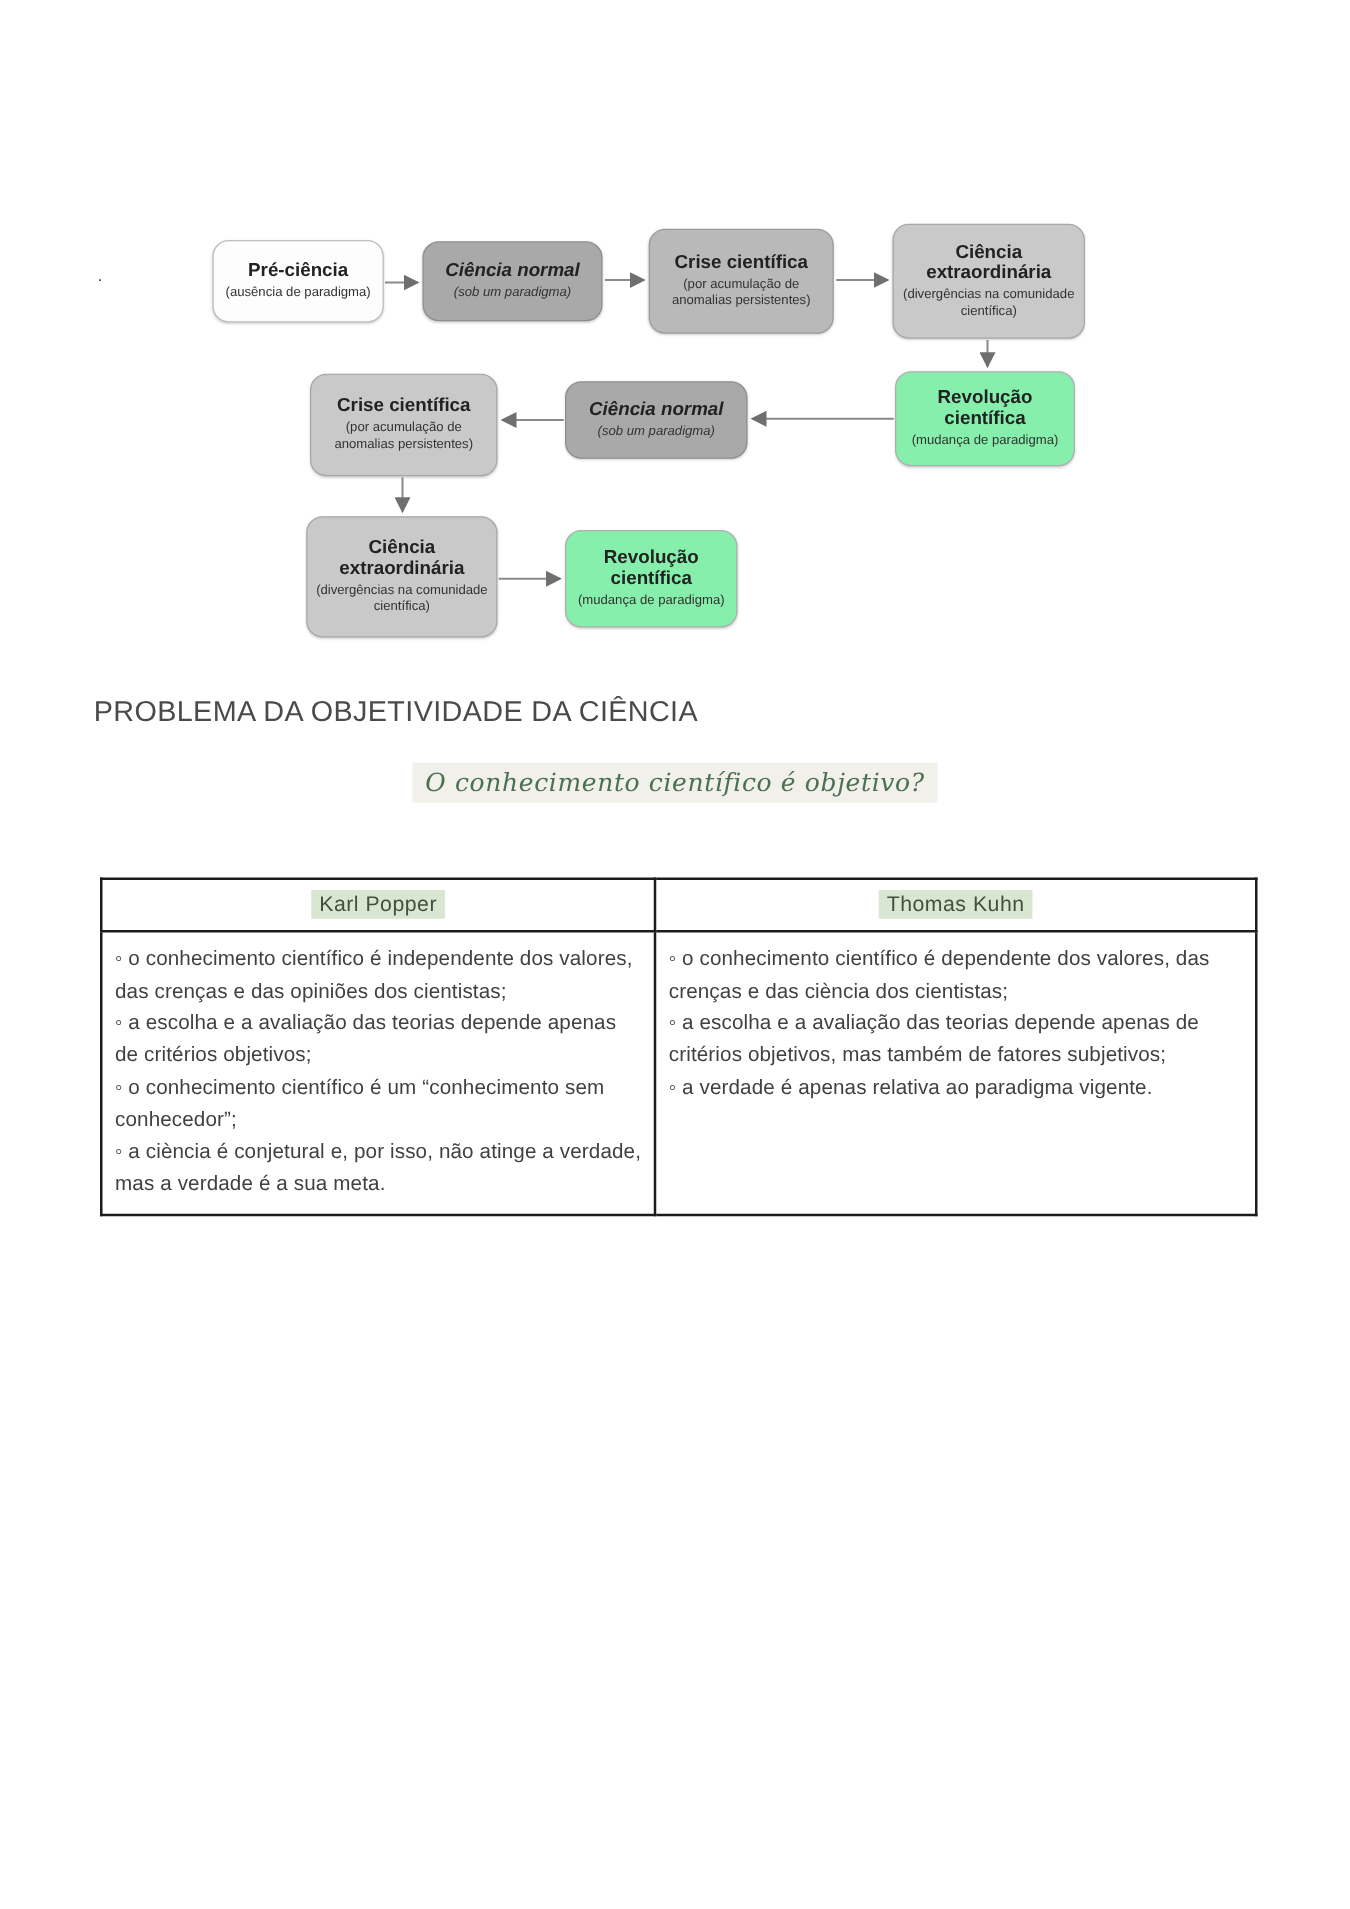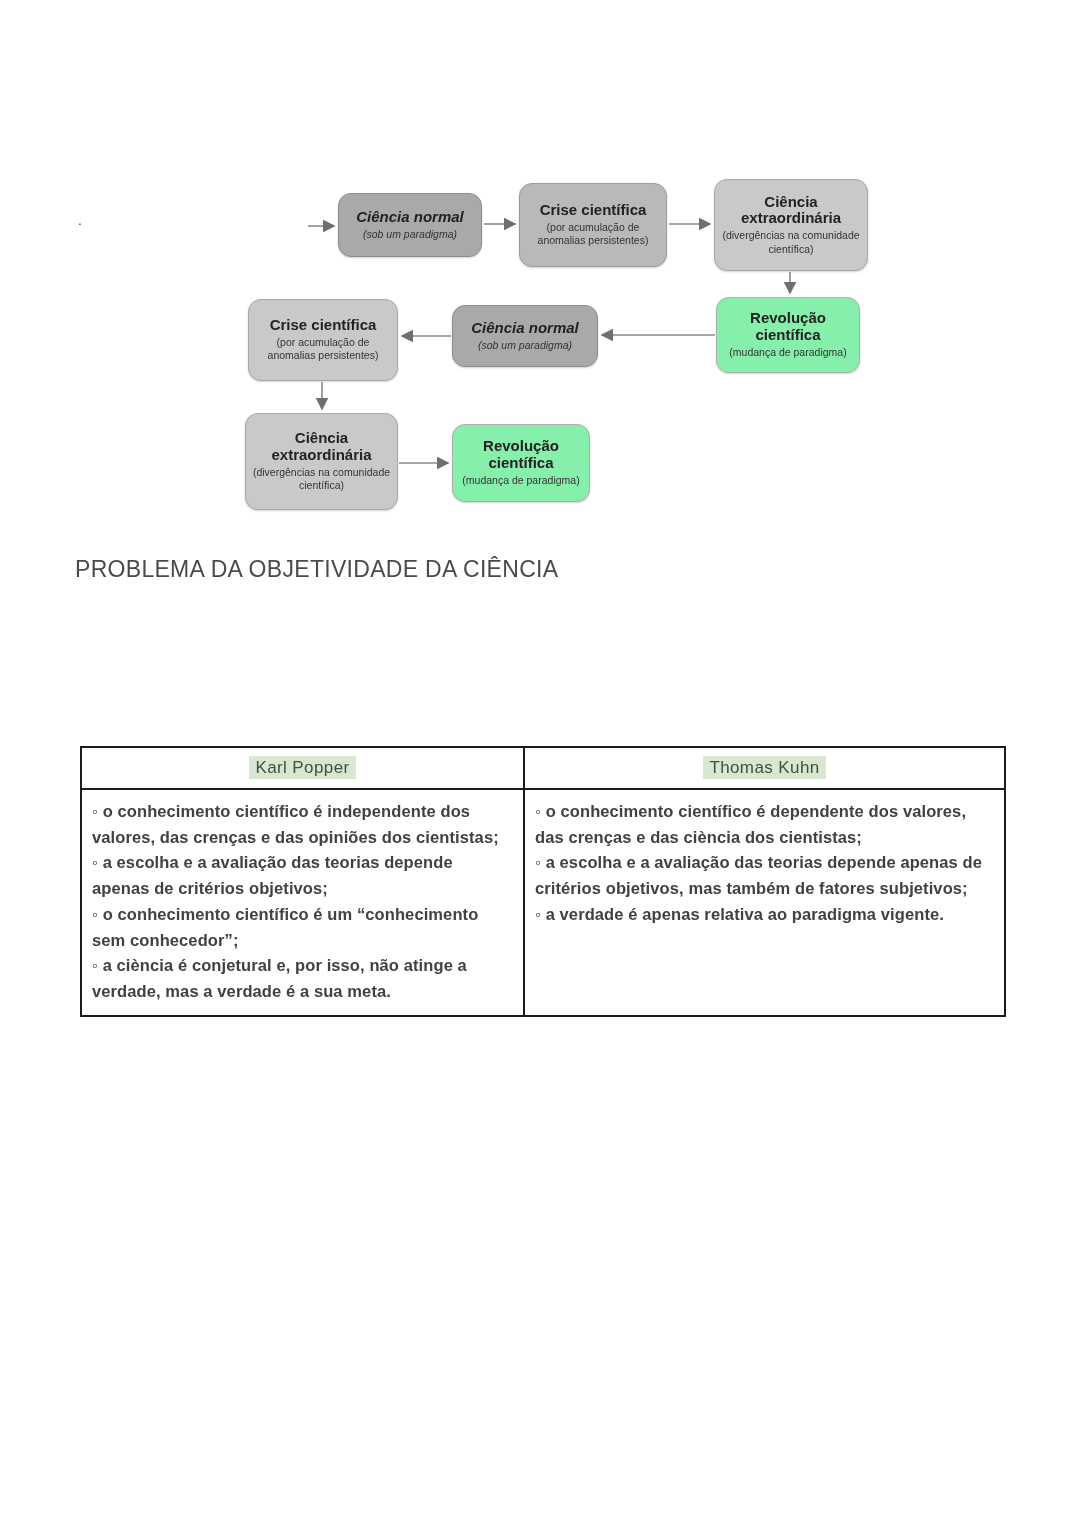--- a/index.html
+++ b/index.html
@@ -91,26 +91,24 @@
   }
 
   
   .cmp-table {
     position: absolute;
     left: 80px; top: 702px;
     width: 924px;
     height: 260px;
     border-collapse: collapse;
     table-layout: fixed;
-    margin-top: 44px;
   }
   .cmp-table th, .cmp-table td {
     border: 2px solid #1c1c1c;
     vertical-align: top;
-    font-weight: bold;
   }
   .cmp-table th {
     height: 42px;
     font-weight: normal;
     font-size: 17px;
     color: #44503f;
     text-align: center;
     vertical-align: middle;
   }
   .cmp-table th .hl {
@@ -147,20 +145,24 @@
       <line x1="308" y1="226" x2="334" y2="226" stroke="#8a8a8a" stroke-width="1.6" marker-end="url(#ah)"></line>
       <line x1="484" y1="224" x2="515" y2="224" stroke="#8a8a8a" stroke-width="1.6" marker-end="url(#ah)"></line>
       <line x1="669" y1="224" x2="710" y2="224" stroke="#8a8a8a" stroke-width="1.6" marker-end="url(#ah)"></line>
       <line x1="790" y1="272" x2="790" y2="293" stroke="#8a8a8a" stroke-width="1.6" marker-end="url(#ah)"></line>
       <line x1="715" y1="335" x2="602" y2="335" stroke="#8a8a8a" stroke-width="1.6" marker-end="url(#ah)"></line>
       <line x1="451" y1="336" x2="402" y2="336" stroke="#8a8a8a" stroke-width="1.6" marker-end="url(#ah)"></line>
       <line x1="322" y1="382" x2="322" y2="409" stroke="#8a8a8a" stroke-width="1.6" marker-end="url(#ah)"></line>
       <line x1="399" y1="463" x2="448" y2="463" stroke="#8a8a8a" stroke-width="1.6" marker-end="url(#ah)"></line>
     </svg>
 
+    <div class="fc-box fc-white b1">
+      <div class="fc-title">Pré-ciência</div>
+      <div class="fc-sub">(ausência de paradigma)</div>
+    </div>
     <div class="fc-box fc-dark b2">
       <div class="fc-title">Ciência normal</div>
       <div class="fc-sub">(sob um paradigma)</div>
     </div>
     <div class="fc-box fc-mid b3">
       <div class="fc-title">Crise científica</div>
       <div class="fc-sub">(por acumulação de anomalias persistentes)</div>
     </div>
     <div class="fc-box fc-light b4">
       <div class="fc-title">Ciência extraordinária</div>
@@ -183,20 +185,23 @@
       <div class="fc-sub">(divergências na comunidade científica)</div>
     </div>
     <div class="fc-box fc-lighter b9">
       <div class="fc-title">Revolução científica</div>
       <div class="fc-sub">(mudança de paradigma)</div>
     </div>
   </div>
 
   <div class="section-heading">PROBLEMA DA OBJETIVIDADE DA CIÊNCIA</div>
 
+  <div class="question-wrap">
+    <span class="question">O conhecimento científico é objetivo?</span>
+  </div>
 
   <table class="cmp-table">
     <colgroup>
       <col class="col-popper">
       <col class="col-kuhn">
     </colgroup>
     <thead>
       <tr>
         <th><span class="hl">Karl Popper</span></th>
         <th><span class="hl">Thomas Kuhn</span></th>

